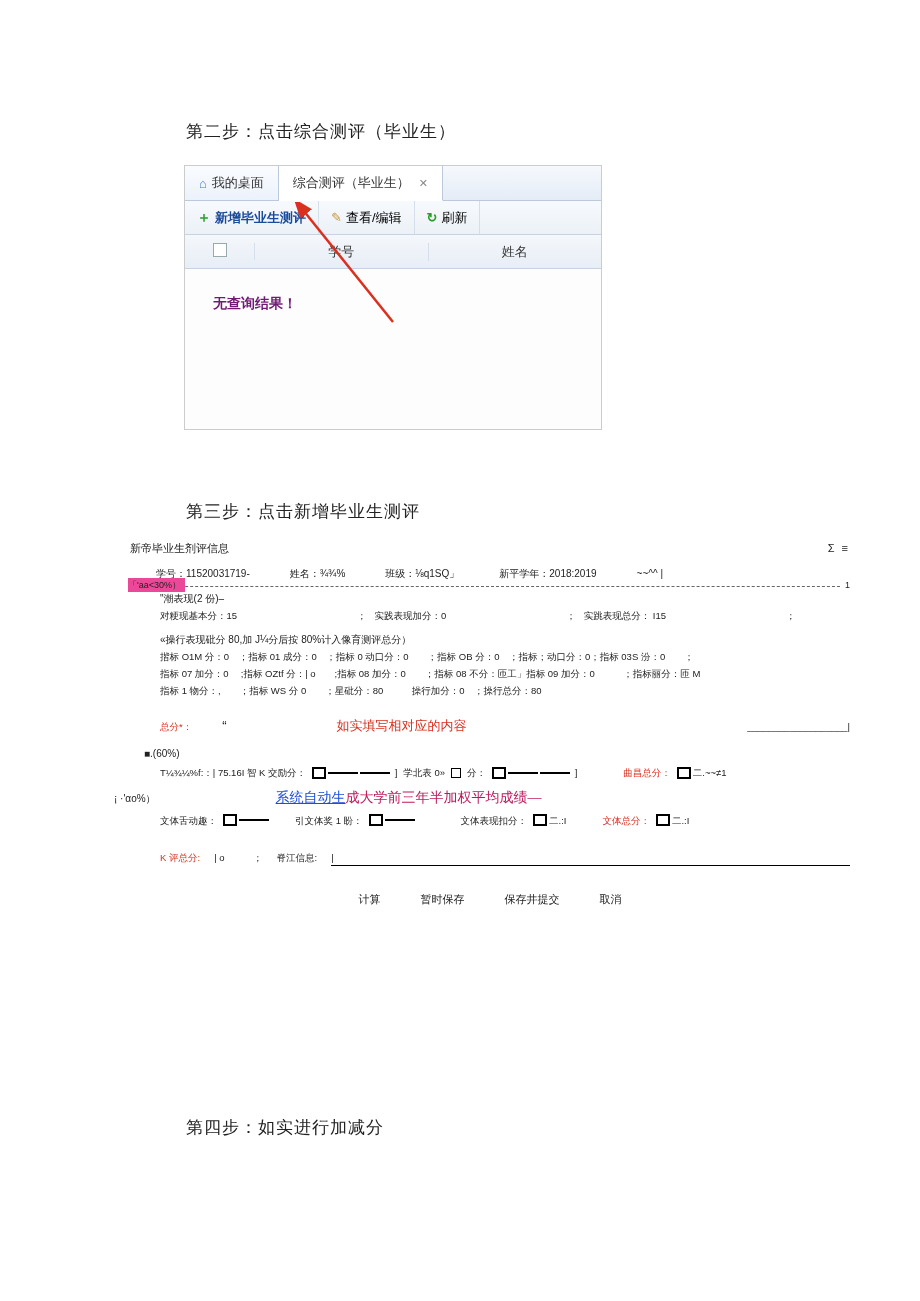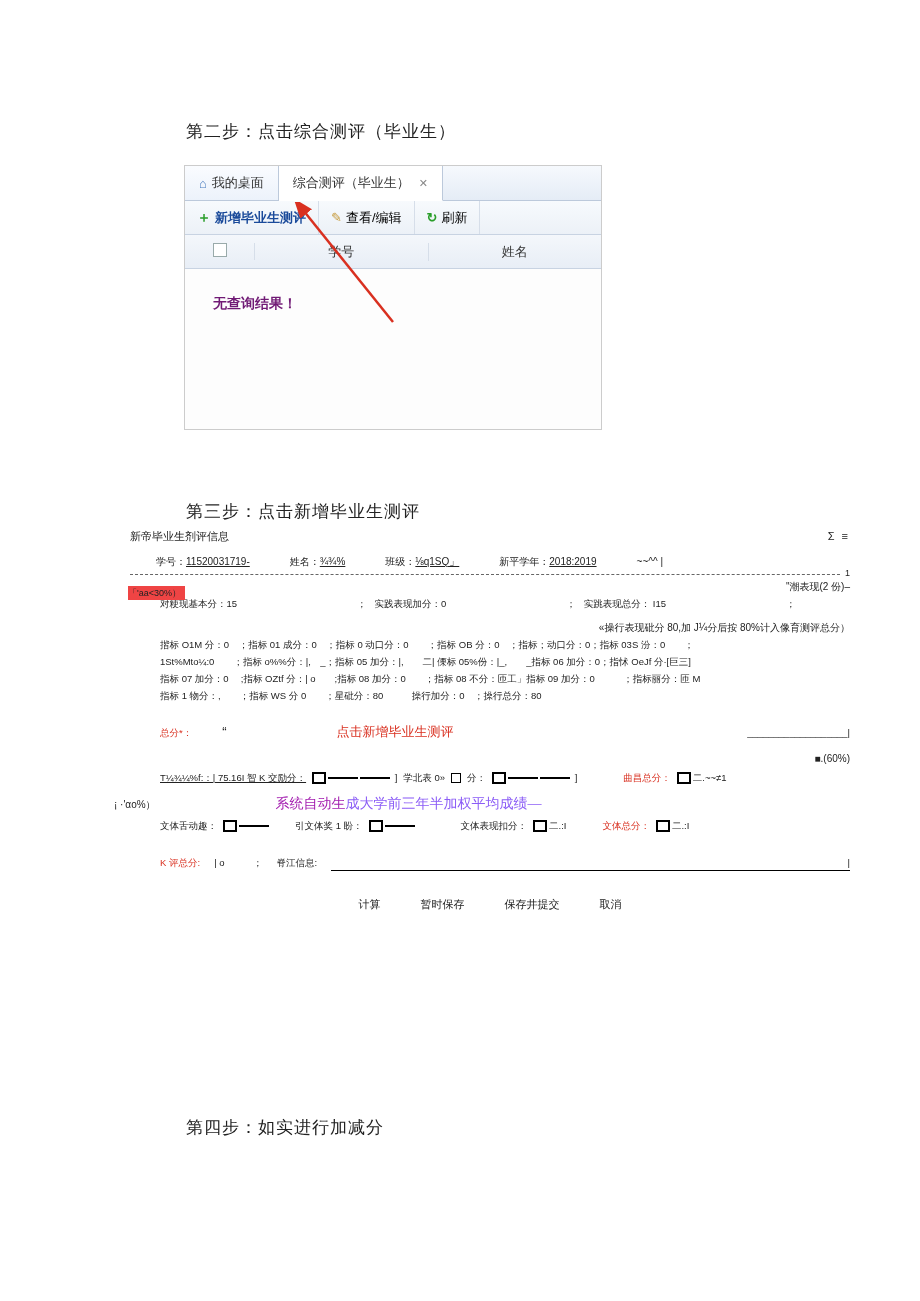--- a/index.html
+++ b/index.html
@@ -109,71 +109,69 @@
       top: 36px;
       left: 108px;
       width: 120px;
       height: 130px;
       pointer-events: none;
     }
 
     
     .panel2 {
       position: absolute;
-      top: 528px;
+      top: 540px;
       left: 130px;
       width: 720px;
       font-size: 10px;
       color: #222;
       line-height: 1.6;
-      text-align: right;
     }
     .panel2-title-row {
       display: flex;
       justify-content: space-between;
       align-items: center;
       margin-bottom: 6px;
     }
     .panel2-title { font-size: 11px; }
     .panel2-icons { font-size: 11px; letter-spacing: 2px; }
     .info-row {
       display: flex;
       gap: 40px;
       font-size: 10px;
       padding: 2px 0 2px 26px;
     }
-    .ul { text-decoration: underline; }
+    .ul { }
     .dash-row {
       border-bottom: 1px dashed #666;
       margin: 2px 0 2px 0;
       position: relative;
     }
     .dash-label-left {
       position: absolute;
       left: -2px;
       top: -8px;
-      background: #ef4444;
+      background: #ec4899;
       padding-right: 4px;
       font-size: 9px;
-      margin-top: 20px;
     }
     .dash-label-right {
       position: absolute;
       right: 0;
       top: -8px;
       background: #fff;
       padding-left: 4px;
       font-size: 9px;
     }
     .sub-block { padding: 2px 0 2px 30px; font-size: 10px; }
     .sub-row { display: flex; gap: 14px; padding: 1px 0; font-size: 9.5px; flex-wrap: nowrap; white-space: nowrap; }
     .red { color: #d93020; }
     .red-note { color: #d93020; font-family: "SimSun", serif; font-size: 13px; }
     .red-note2 { font-family: "SimSun", serif; font-size: 14px; }
-    .red-link { color: #a21caf; }
+    .red-link { color: #1d4ed8; text-decoration: underline; }
     .boxicon {
       display: inline-block;
       border: 2px solid #000;
       width: 14px; height: 12px;
       vertical-align: middle;
       position: relative;
     }
     .box-combo {
       display: inline-flex;
       align-items: center;
@@ -269,27 +267,26 @@
   <div class="sub-block">
     <div>"潮表现(2 份)–</div>
     <div class="sub-row" style="gap:120px">
       <span>对粳现基本分：15</span>
       <span>；&nbsp;&nbsp;&nbsp;<span>实践表现加分：0</span></span>
       <span>；&nbsp;&nbsp;&nbsp;<span>实跳表现总分： I15</span></span>
       <span>；</span>
     </div>
     <div style="margin-top:8px">«操行表现砒分 80,加 J¼分后按 80%计入像育测评总分）</div>
     <div class="sub-row">揩标 O1M 分：0 ；指标 01 成分：0 ；指标 0 动口分：0  ；指标 OB 分：0 ；指标；动口分：0；指标 03S 汾：0  ；</div>
-    <div class="sub-row">1St%Mto¼:0  ；指标 o%%分：|, _；指标 05 加分：|,  二| 傈标 05%份：|_,  _指标 06 加分：0；指怵 OeJf 分·[巨三]</div>
     <div class="sub-row">指标 07 加分：0  ;指标 OZtf 分：| o  ;指标 08 加分：0  ；指标 08 不分：匝工」指标 09 加分：0   ；指标丽分：匝 M</div>
     <div class="sub-row">指标 1 物分：,  ；指标 WS 分 0  ；星砒分：80   操行加分：0 ；操行总分：80</div>
     <div class="sub-row" style="margin-top:16px; align-items: baseline; gap: 30px;">
       <span class="red">总分*：</span>
       <span style="font-size:13px;">“</span>
-      <span class="red-note" style="margin-left:80px">点击新增毕业生测评</span>
+      <span class="red-note" style="margin-left:80px">如实填写相对应的内容</span>
       <span style="margin-left:auto; white-space:nowrap;">___________________|</span>
     </div>
   </div>
 
   <div style="padding:6px 0 0 14px;">■.(60%)</div>
 
   <div class="sub-block">
     <div class="sub-row" style="align-items:center; gap:6px; white-space:nowrap;">
       <span><span class="ul">T¼¾¼%f:：| 75.16I 智 K 交励分：</span></span>
       <span class="box-combo"><span class="boxicon"></span><span class="thick-underline"></span><span class="thick-underline"></span>&nbsp;]</span>
@@ -301,21 +298,21 @@
       <span class="box-combo">
           <span class="boxicon"></span>
           <span>二.~~≠1</span>
         </span>
     </div>
   </div>
 
   <div style="display:flex; align-items:baseline; gap:120px; padding-top:4px;">
     <span style="margin-left:-16px">¡ ·'αο%）</span>
     <span class="red-note2">
-      <span class="red-link">系统自动生</span><span style="color:#8b5cf6">成大学前三年半加权平均成绩—</span>
+      <span class="red-link">系统自动生</span><span style="color:#be185d">成大学前三年半加权平均成绩—</span>
     </span>
   </div>
 
   <div class="sub-block">
     <div class="sub-row" style="align-items:center; gap:6px; white-space:nowrap;">
       <span>文体舌动趣：</span>
       <span class="box-combo">
           <span class="boxicon"></span>
           <span class="thick-underline"></span>
         </span>

